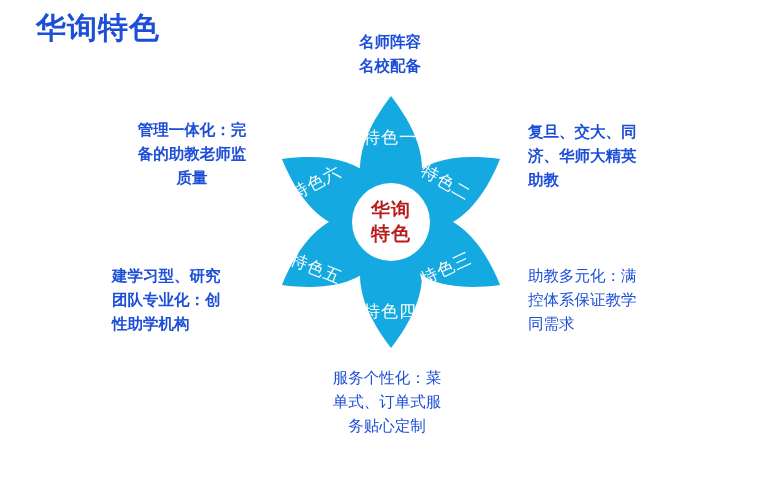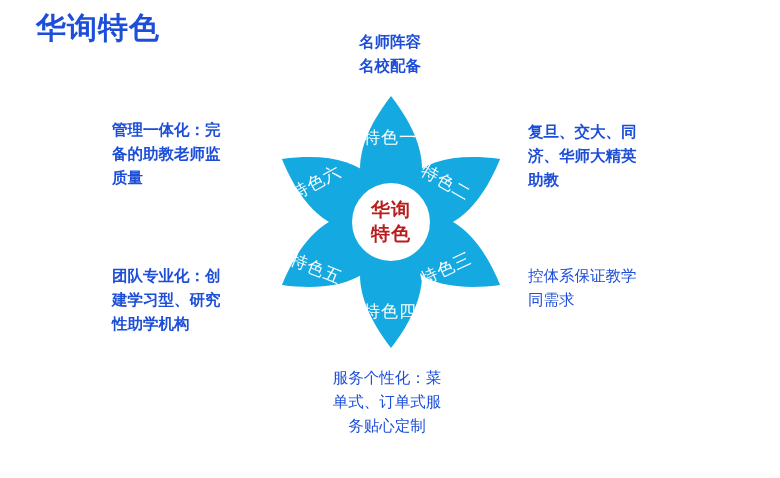--- a/index.html
+++ b/index.html
@@ -76,21 +76,21 @@
   }
 
   
   .caption {
     position: absolute;
     color: #1d4ed8;
     font-size: 15.5px;
     line-height: 1.55;
   }
   .caption.bold { font-weight: bold; }
-  .caption.right { text-align: left; }
+  .caption.right { text-align: center; }
   .caption.center { text-align: center; }
 
   #caption-top     { left: 318px; top: 30px;  width: 144px; }
   #caption-right-1 { left: 528px; top: 120px; width: 150px; }
   #caption-right-2 { left: 528px; top: 264px; width: 150px; }
   #caption-bottom  { left: 302px; top: 366px; width: 170px; }
   #caption-left-2  { left: 112px; top: 264px; width: 160px; }
   #caption-left-1  { left: 112px; top: 118px; width: 160px; }
 </style>
 </head>
@@ -148,33 +148,34 @@
   <div>名校配备</div>
 </div>
 
 <div class="caption bold" id="caption-right-1">
   <div>复旦、交大、同</div>
   <div>济、华师大精英</div>
   <div>助教</div>
 </div>
 
 <div class="caption" id="caption-right-2">
+  <div>助教多元化：满</div>
   <div>控体系保证教学</div>
   <div>同需求</div>
 </div>
 
 <div class="caption center" id="caption-bottom">
   <div>服务个性化：菜</div>
   <div>单式、订单式服</div>
   <div>务贴心定制</div>
 </div>
 
 <div class="caption bold" id="caption-left-2">
+  <div>建学习型、研究</div>
   <div>团队专业化：创</div>
-  <div>建学习型、研究</div>
   <div>性助学机构</div>
 </div>
 
 <div class="caption bold right" id="caption-left-1">
   <div>管理一体化：完</div>
   <div>备的助教老师监</div>
   <div>质量</div>
 </div>
 
 </body></html>

